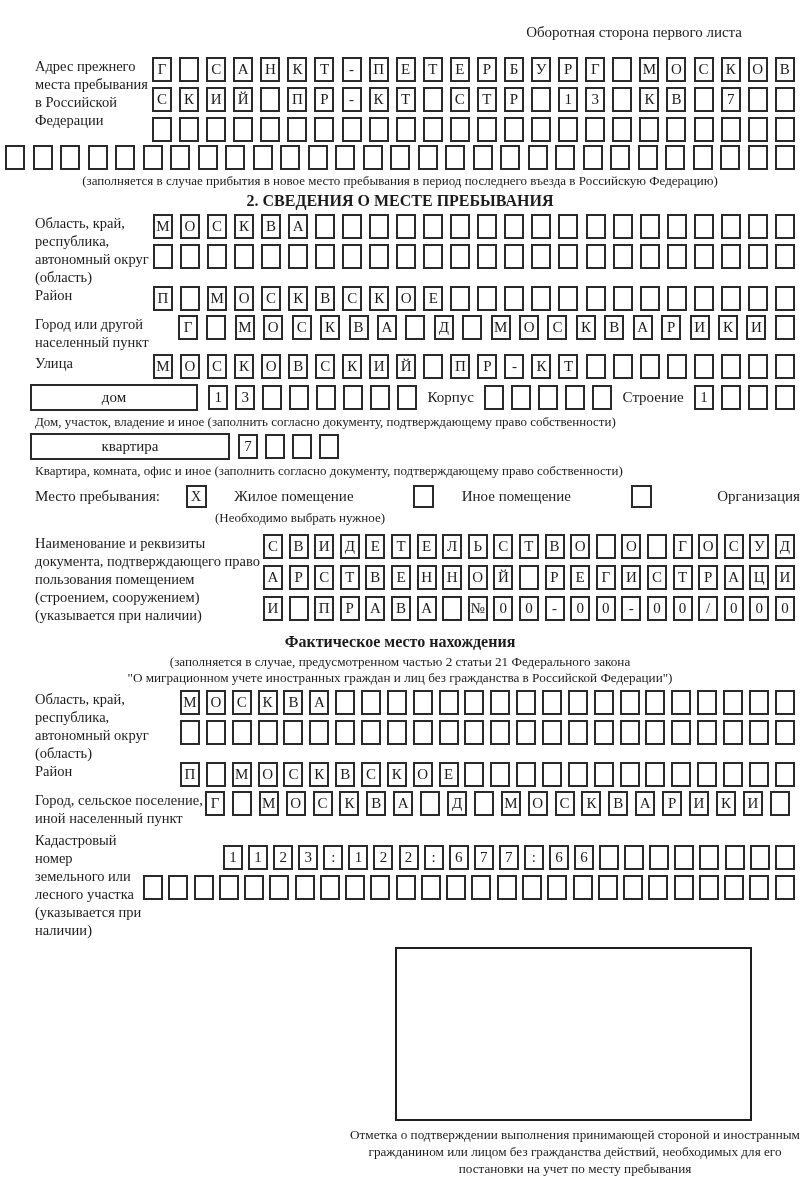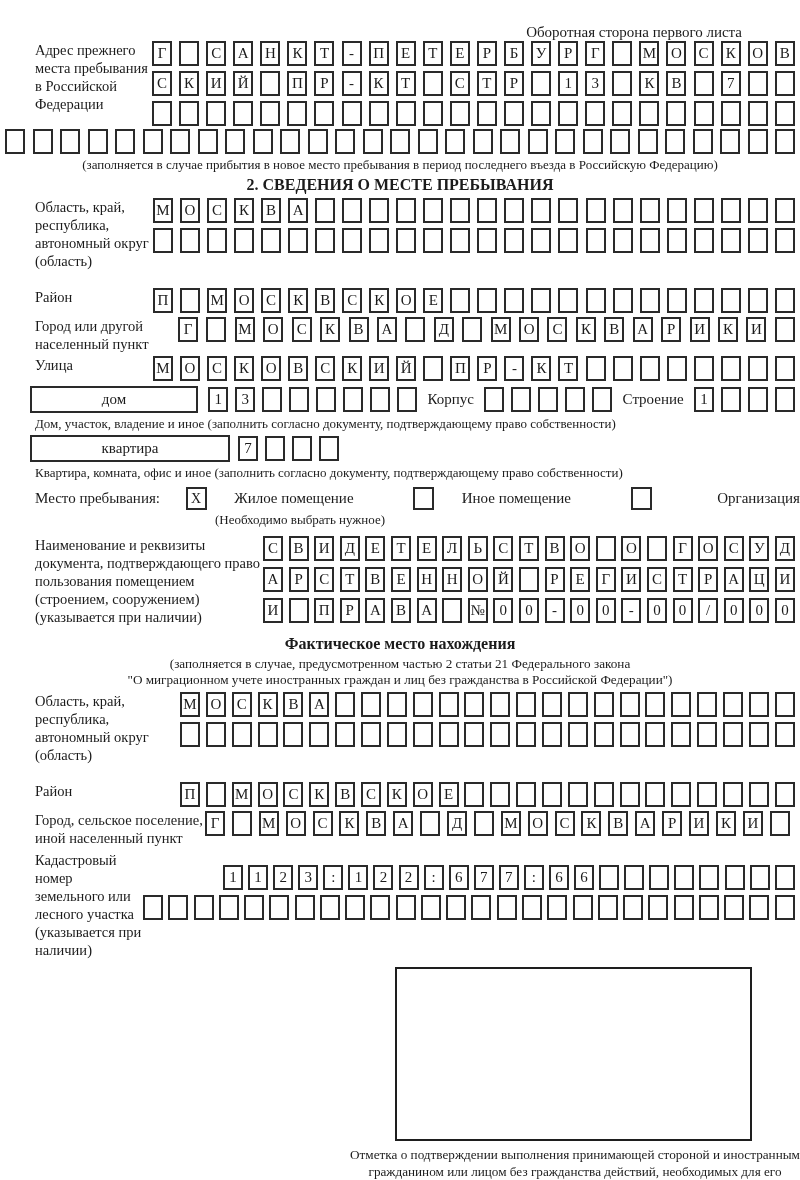--- a/index.html
+++ b/index.html
@@ -44,23 +44,23 @@
   .place-row { display:flex; align-items:center; padding-left:35px; font-size:15px;justify-content:space-between; }
   .checkbox { width:21px; height:23px; box-sizing:border-box; border:2px solid #2a2a2a;
               display:inline-flex; align-items:center; justify-content:center;
               font-size:14px; flex:none; }
 
   .stamp-box { margin:8px 0 0 395px; width:357px; height:174px;
                border:2px solid #1e1e1e; box-sizing:border-box; }
   .stamp-cap { margin:5px 0 0 350px; width:450px; text-align:center;
                font-size:13.2px; line-height:17px; }
 
-  .mt2{margin-top:18px}.mt3{margin-top:3px}.mt4{margin-top:4px}
+  .mt2{margin-top:0}.mt3{margin-top:3px}.mt4{margin-top:4px}
   .mt6{margin-top:9px}.mt7{margin-top:7px}
-  .mt16{}
+  .mt16{margin-top:16px}
   .choose-note { margin-left:215px; font-size:13px; line-height:15px; margin-top:2px; }
 </style>
 </head>
 <body>
 
 <div class="page">
 
   <div class="hdr-note">Оборотная сторона первого листа</div>
 
   <div class="field mt16">

